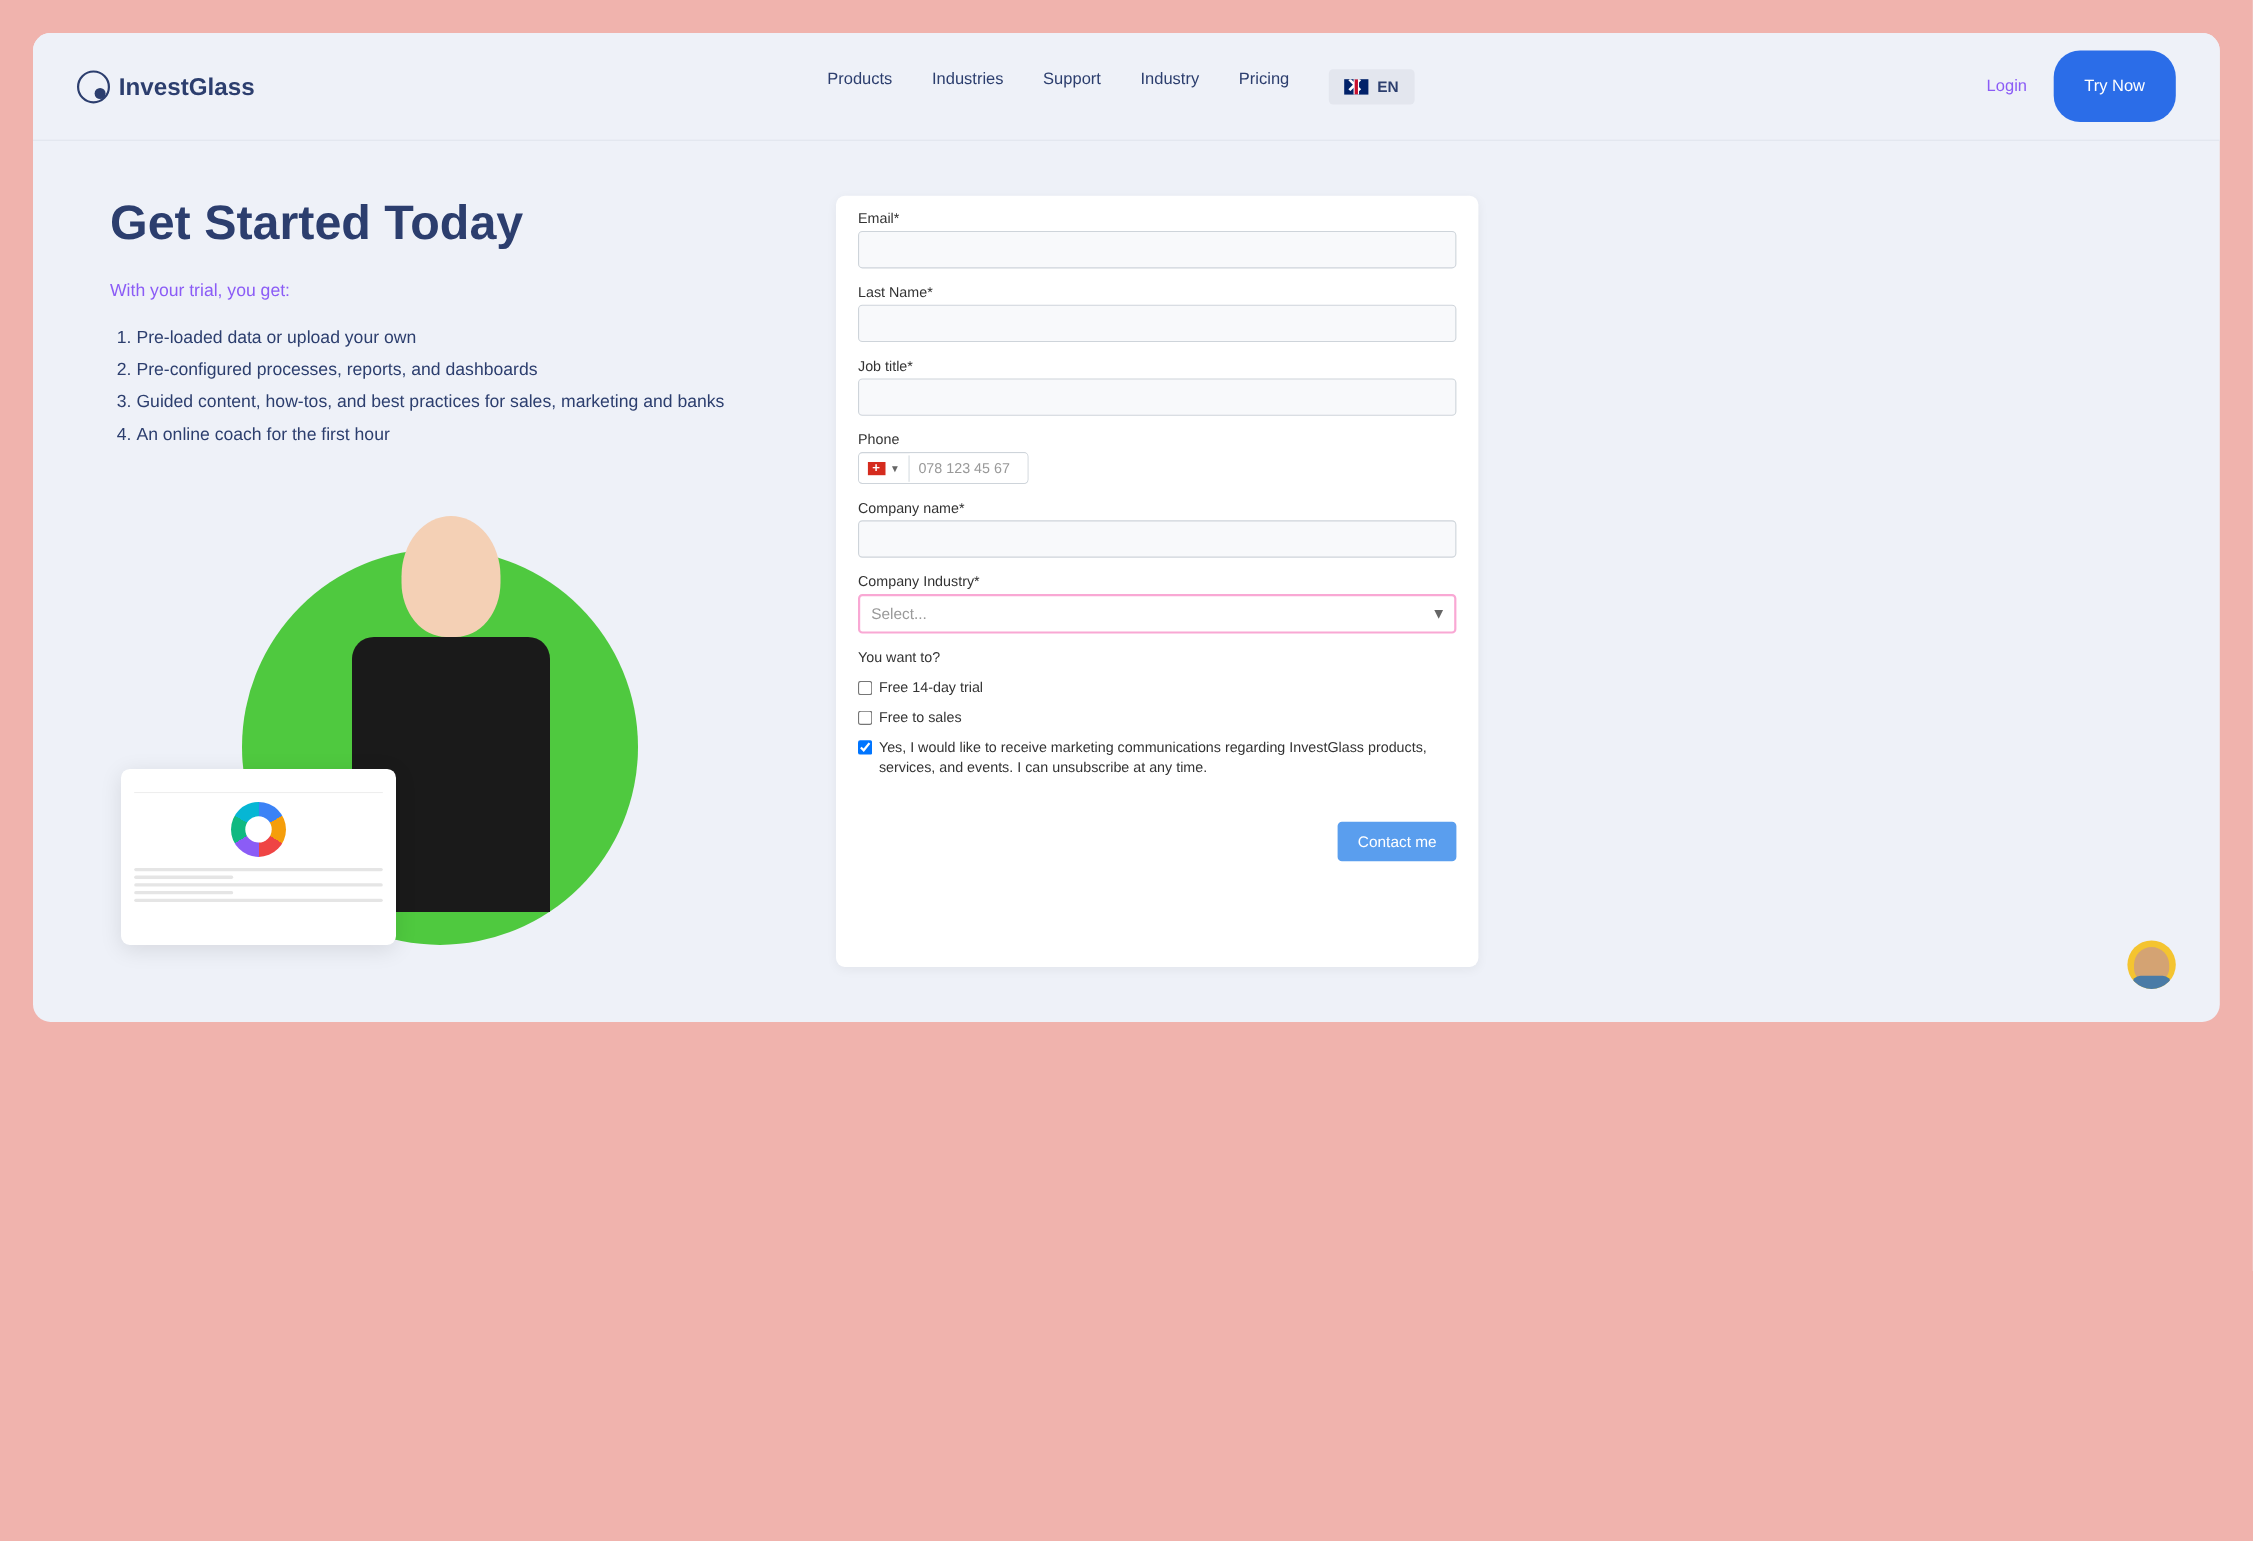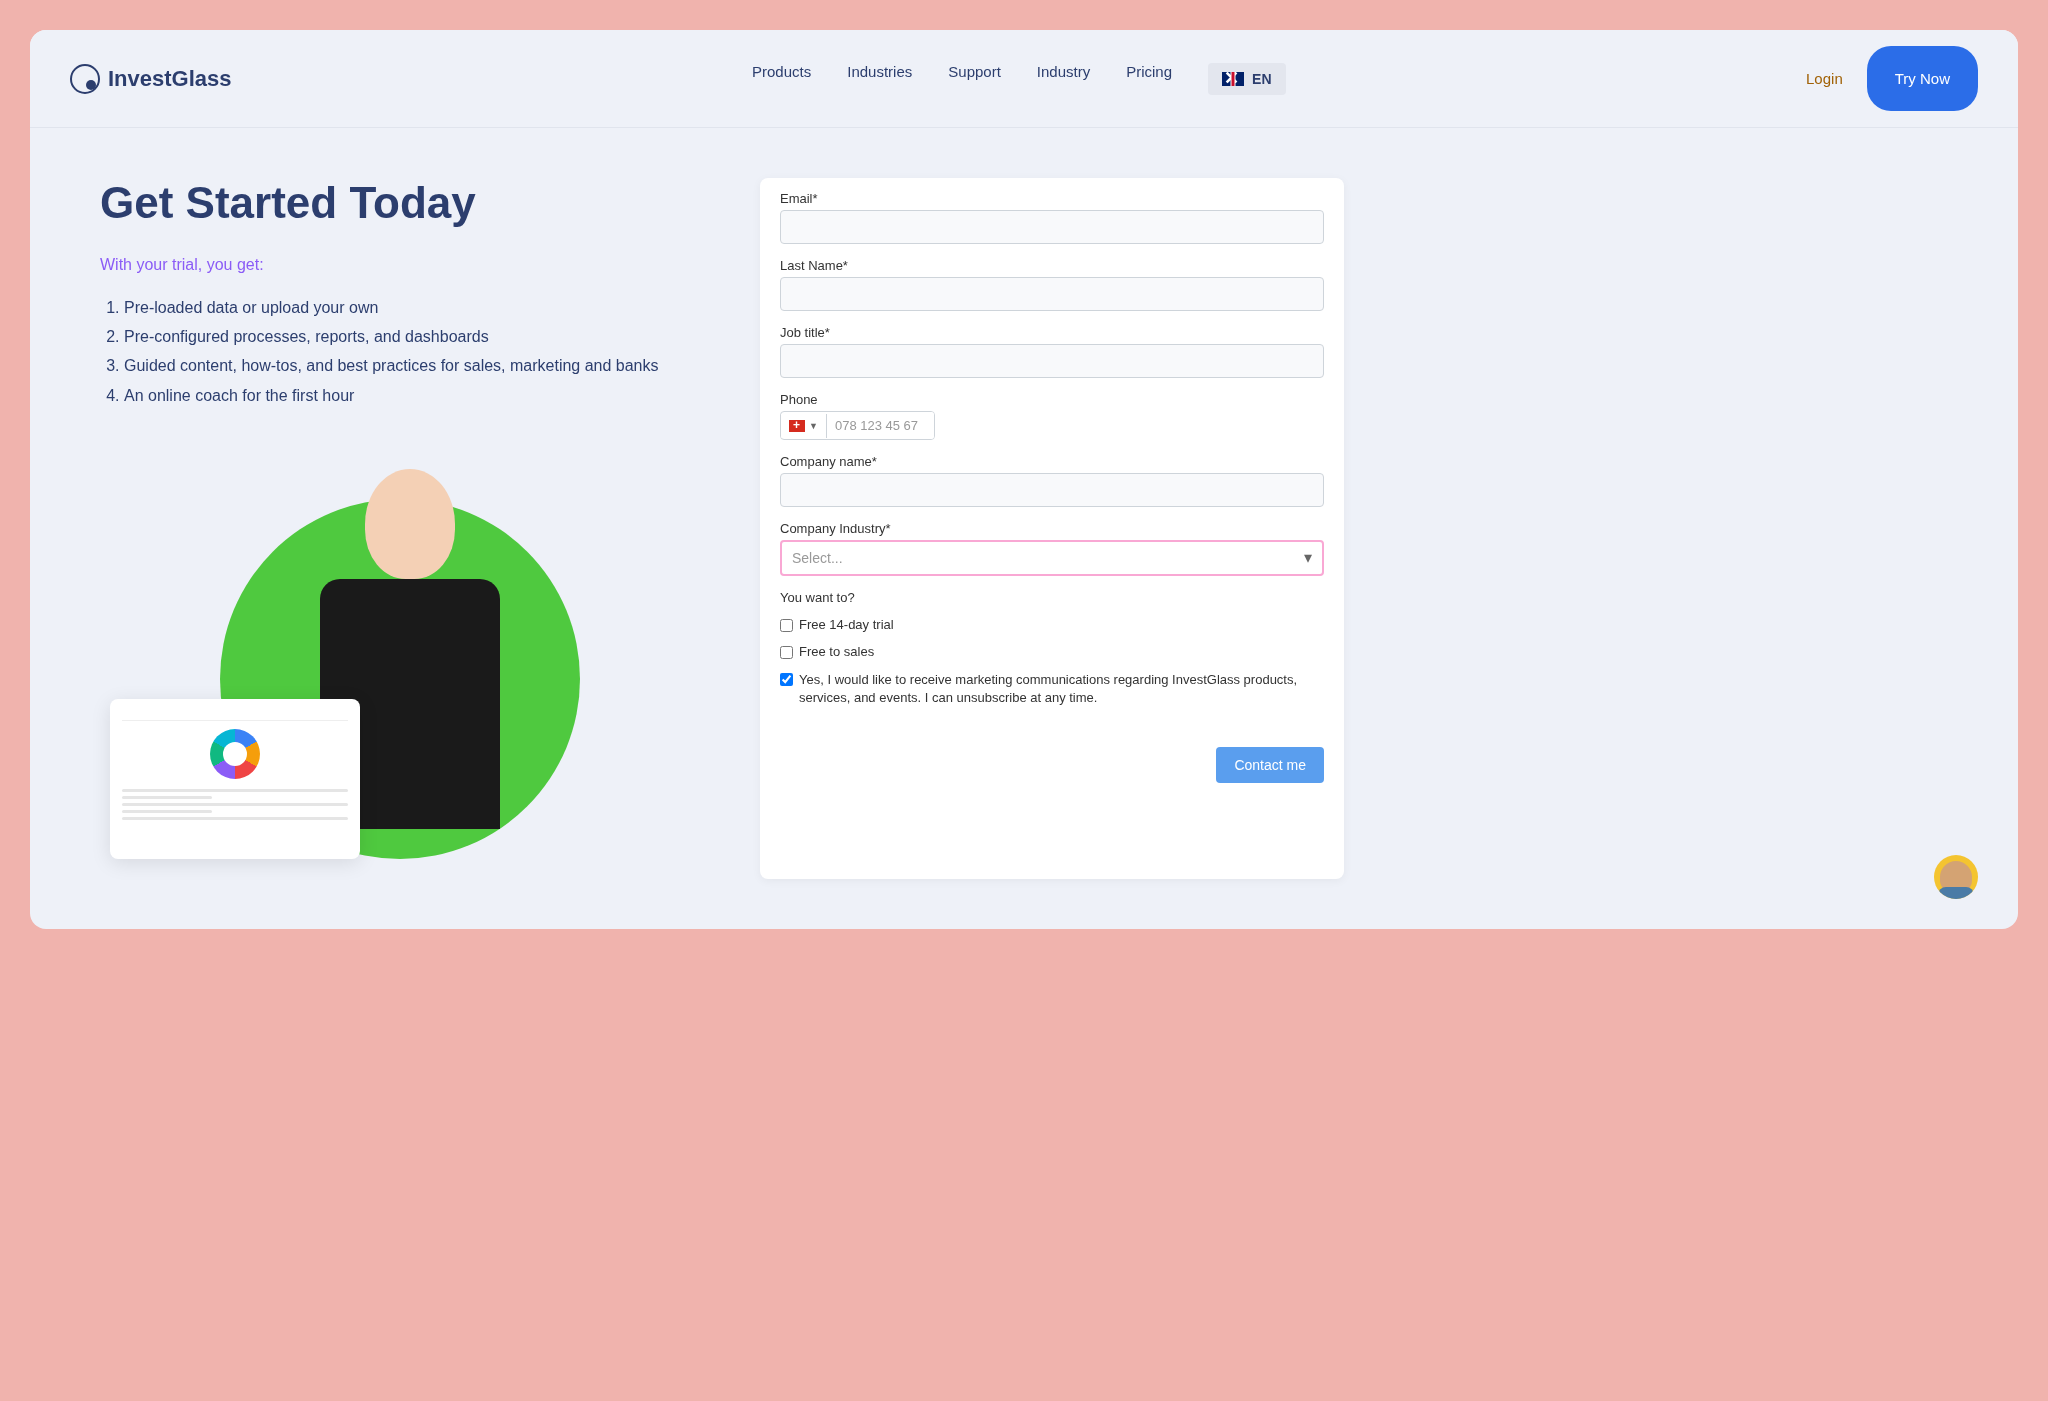--- a/index.html
+++ b/index.html
@@ -95,21 +95,21 @@
   left: 50%;
   transform: translateX(-50%);
   box-shadow: 0 0 0 1px white;
 }
 .header-right {
   display: flex;
   align-items: center;
   gap: 24px;
 }
 .login-link {
-  color: #a16207;
+  color: #8b5cf6;
   text-decoration: none;
   font-size: 15px;
   cursor: pointer;
 }
 .try-now-btn {
   background: #2b6de8;
   color: white;
   border: none;
   padding: 24px 28px;
   border-radius: 24px;

